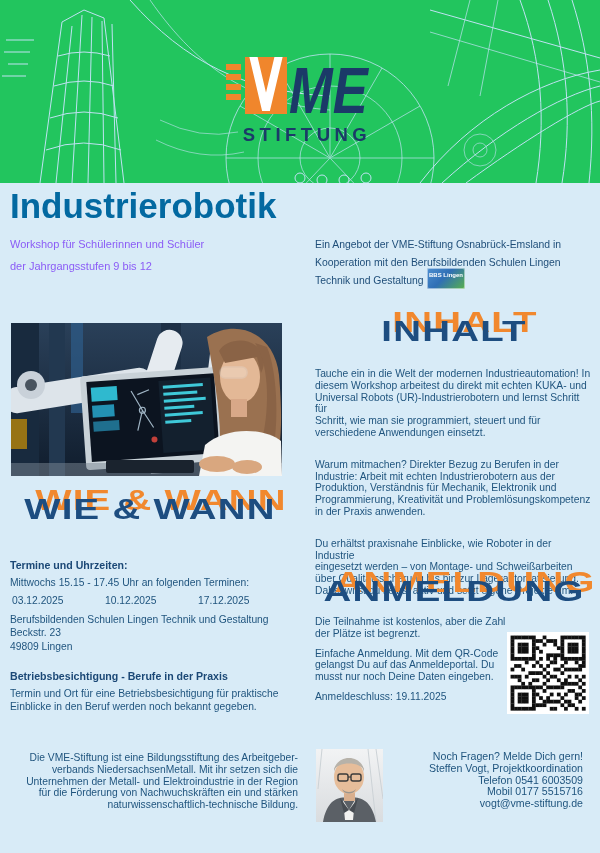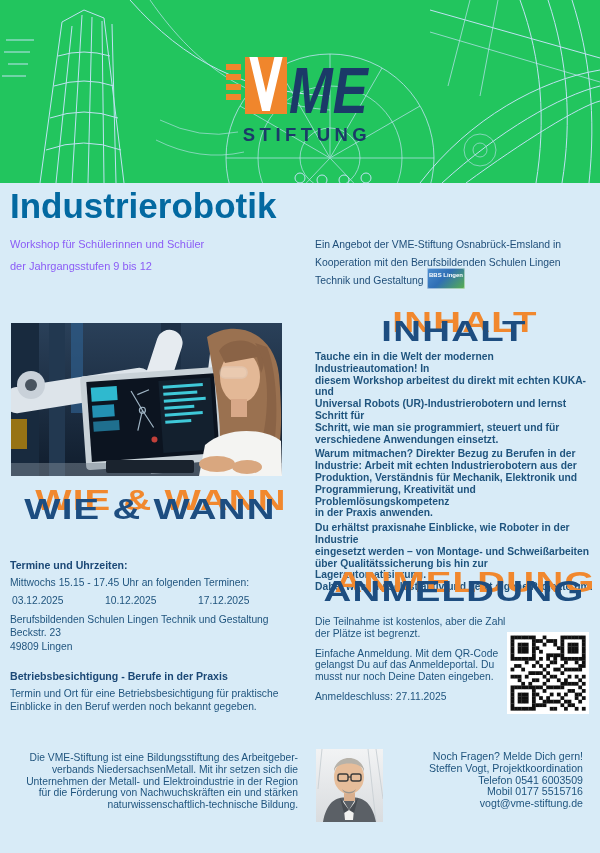--- a/index.html
+++ b/index.html
@@ -42,21 +42,21 @@
     transform:scaleX(1.28); transform-origin:center;
   }
   .dbl .ghost { color:#f1882e; left:11px; top:-9px; z-index:0; }
   .dbl .main  { color:#1d4d80; z-index:1; }
 
   
   .col-text { font-size:10.3px; line-height:11.8px; color:#1f547e; }
   .bold-label { font-weight:bold; color:#1b4876; font-size:10.6px; }
 
   .inhalt { left:315px; top:314px; width:278px; }
-  .inhalt .p { margin-top:3px;font-weight:bold; }
+  .inhalt .p { margin-top:20px; }
   .inhalt .p:first-of-type { margin-top:9px; }
 
   .wiewann { left:10px; top:492px; width:280px; }
   .wiewann .termine { margin-top:33px; }
   .wiewann .schedule { margin-top:6px; }
   .dates { position:relative; height:12px; margin-top:6px; }
   .dates span { position:absolute; top:0; font-size:10.3px; }
   .dates span:nth-child(1){ left:2px; }
   .dates span:nth-child(2){ left:95px; }
   .dates span:nth-child(3){ left:188px; }
@@ -276,21 +276,21 @@
   <div class="abs anmeldung">
     <div class="dbl">
       <span class="ghost">ANMELDUNG</span>
       <span class="main">ANMELDUNG</span>
     </div>
     <div class="col-text p pre">Die Teilnahme ist kostenlos, aber die Zahl
 der Plätze ist begrenzt.</div>
     <div class="col-text p pre">Einfache Anmeldung. Mit dem QR-Code
 gelangst Du auf das Anmeldeportal. Du
 musst nur noch Deine Daten eingeben.</div>
-    <div class="col-text deadline">Anmeldeschluss: 27.11.2025</div>
+    <div class="col-text deadline">Anmeldeschluss: 19.11.2025</div>
     <div class="abs qr-wrap">
       <svg id="qr-svg" width="82" height="82" viewBox="0 0 82 82">
           <rect width="82" height="82" fill="#ffffff"></rect>
           <rect x="3.57" y="3.57" width="3.77" height="3.77" fill="#101010"></rect>
           <rect x="7.13" y="3.57" width="3.77" height="3.77" fill="#101010"></rect>
           <rect x="10.70" y="3.57" width="3.77" height="3.77" fill="#101010"></rect>
           <rect x="14.26" y="3.57" width="3.77" height="3.77" fill="#101010"></rect>
           <rect x="17.83" y="3.57" width="3.77" height="3.77" fill="#101010"></rect>
           <rect x="21.39" y="3.57" width="3.77" height="3.77" fill="#101010"></rect>
           <rect x="24.96" y="3.57" width="3.77" height="3.77" fill="#101010"></rect>

